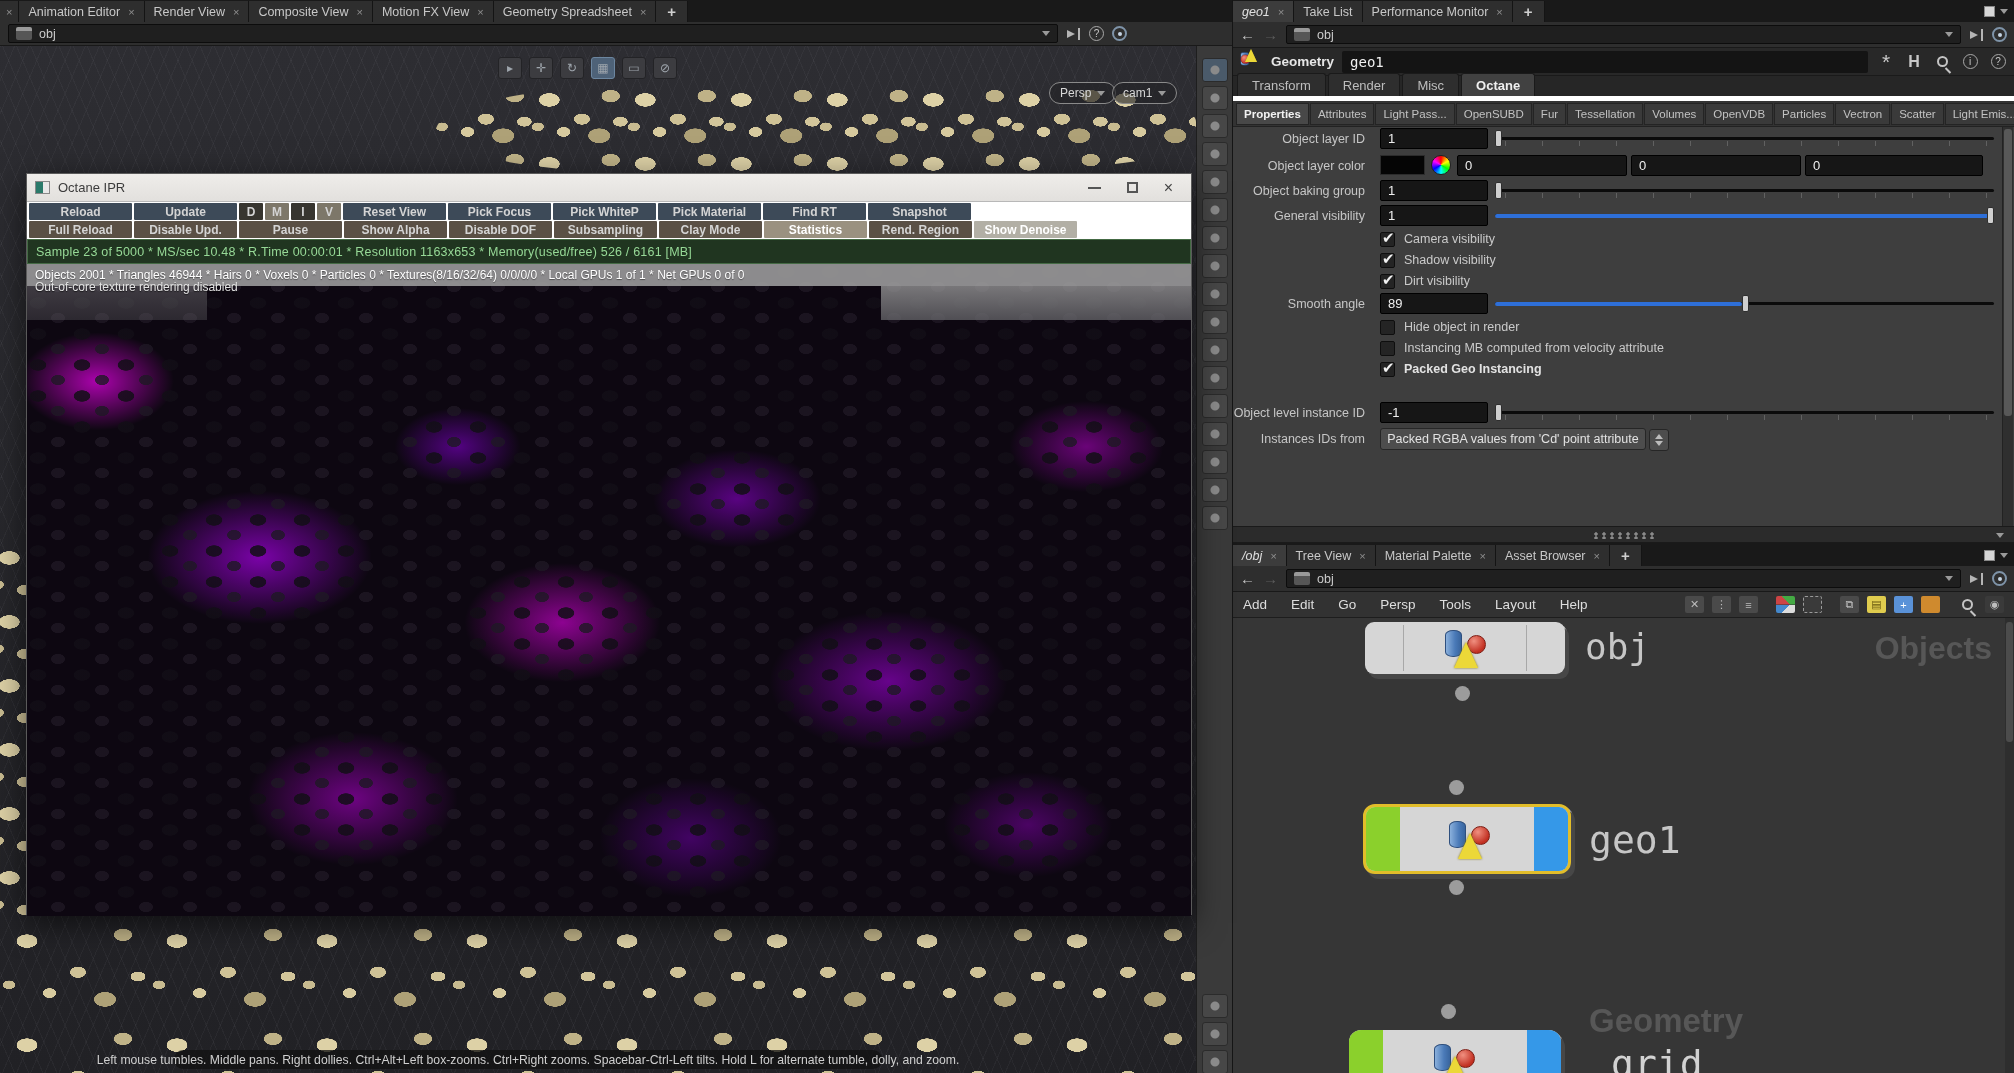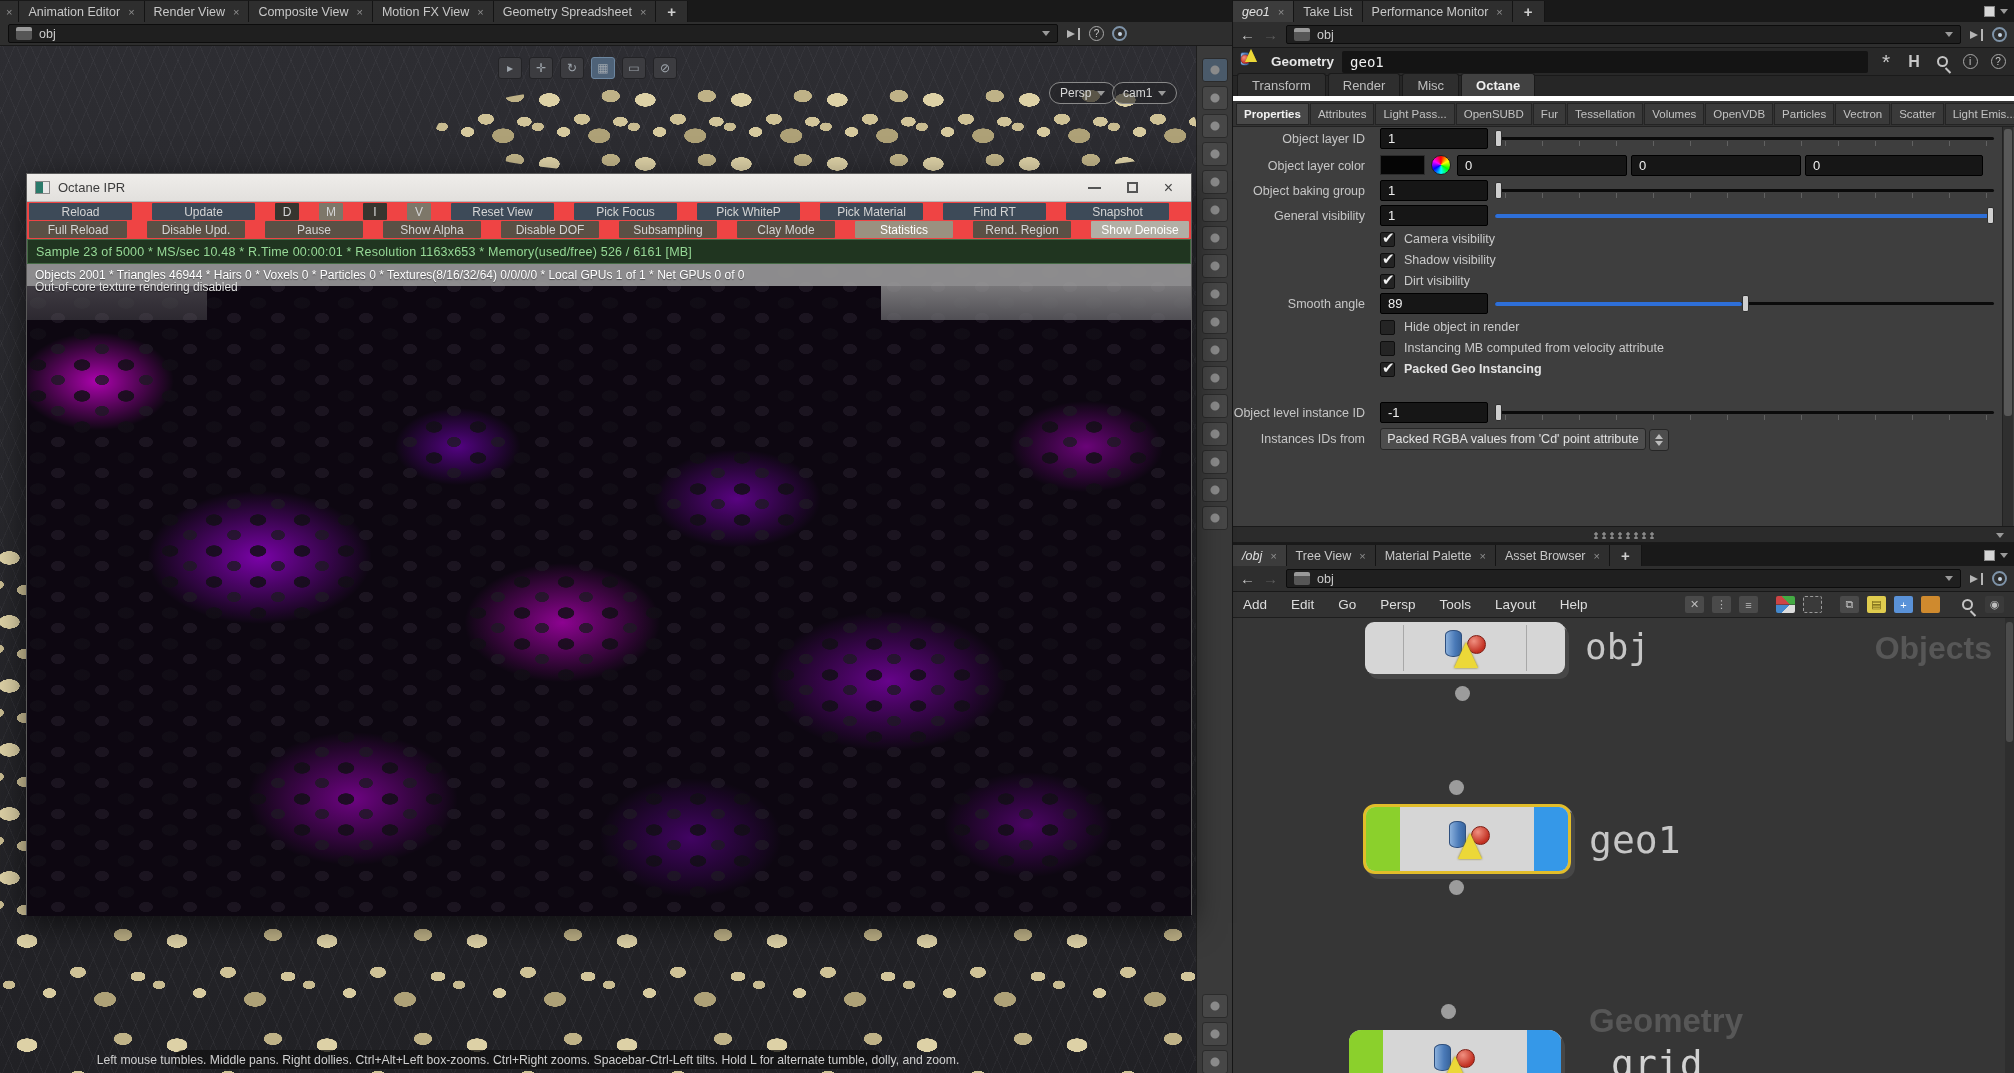--- a/index.html
+++ b/index.html
@@ -71,21 +71,21 @@
   
   #octane { left:26px; top:173px; width:1166px; height:742px; background:#2a2a2c; border:1px solid #5a5a5a;
             box-shadow:0 8px 30px rgba(0,0,0,.6); z-index:5; }
   #oc-title { height:28px; background:linear-gradient(#efedea,#e2e0dd); border-bottom:1px solid #b8b8b8;
               display:flex; align-items:center; gap:8px; padding:0 8px; color:#3c3c3c; font-size:13px; }
   .oc-appicon { width:15px; height:13px; background:linear-gradient(90deg,#2a7a6a 0 7px, #e8e8e8 7px); border:1px solid #888; }
   .oc-ctl { display:flex; align-items:center; gap:26px; margin-left:auto; padding-right:10px; }
   .oc-min { width:13px; height:2px; background:#555; }
   .oc-max { width:11px; height:11px; border:2px solid #555; }
   .oc-close { color:#444; font-size:16px; line-height:1; }
-  .ob-row { display:flex; gap:20px; padding:1px 2px 0 2px; background:#ef4444; }
+  .ob-row { display:flex; gap:2px; padding:1px 2px 0 2px; background:#ffffff;font-weight:bold; }
   .ob { height:17px; display:flex; align-items:center; justify-content:center; font-size:12px;
         color:#d4d4d4; width:103px; border-radius:1px; white-space:nowrap; }
   .ob.blue { background:#3d4a58; }
   .ob.brown { background:#5a5045; }
   .ob.lit { background:#9a9180; color:#ffffff; }
   .ob.lit2 { background:#b2afa5; color:#ffffff; }
   .ob.sm { width:24px; }
   .ob.dk { background:#37352f; }
   .ob.md { background:#7d7769; }
   #oc-green { height:25px; background:#203520; border:1px solid #446a44; color:#96d896;

